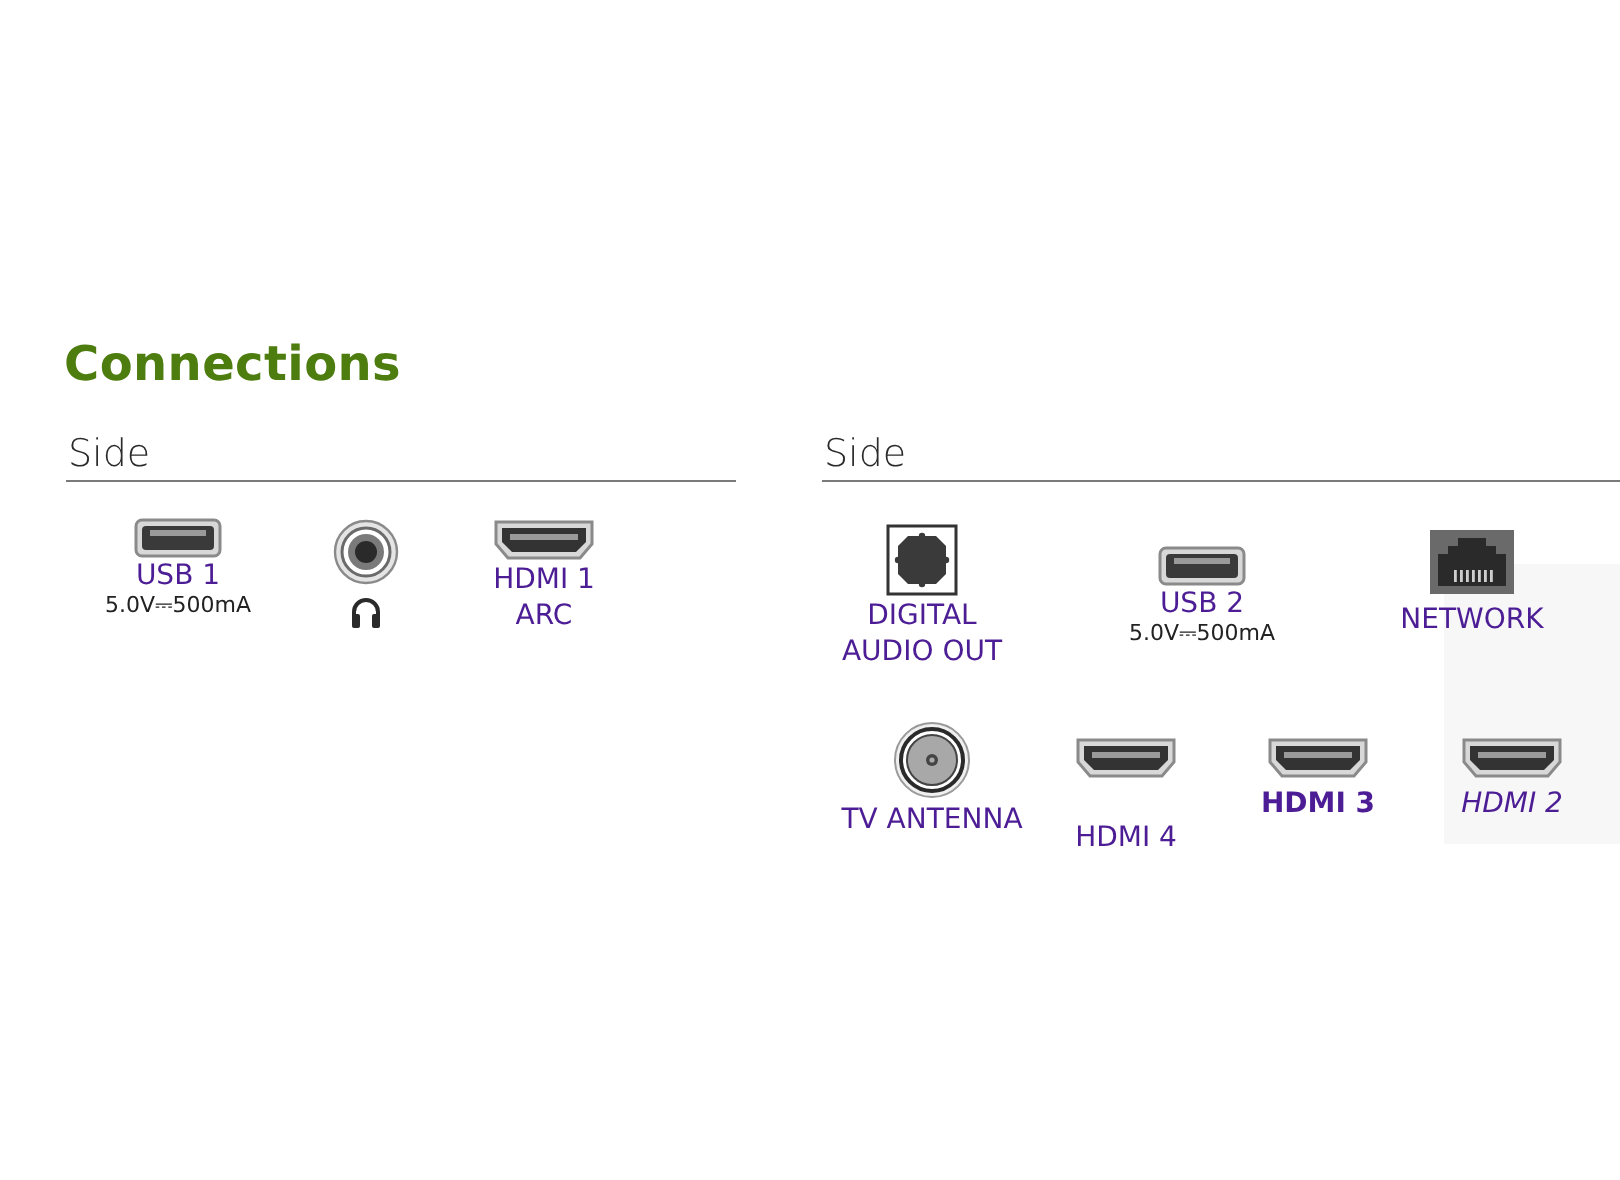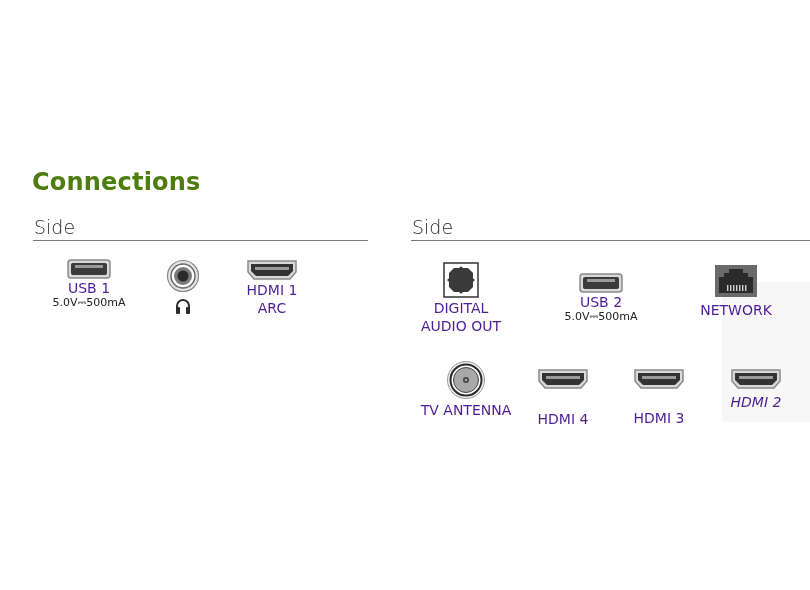--- a/index.html
+++ b/index.html
@@ -122,21 +122,21 @@
   </svg>
   <div class="label" style="margin-top:20px;">HDMI 4</div>
 </div>
 
 <div class="port" style="left:624px; top:368px; width:70px;">
   <svg width="52" height="22" viewBox="0 0 52 22">
     <path d="M2 2 H50 V13 L44 20 H8 L2 13 Z" fill="#d8d8d8" stroke="#8a8a8a" stroke-width="1.5"></path>
     <path d="M5 5 H47 V12 L42 17 H10 L5 12 Z" fill="#333"></path>
     <rect x="9" y="8" width="34" height="3" fill="#9a9a9a"></rect>
   </svg>
-  <div class="label" style="margin-top:19px;">HDMI 3</div>
+  <div class="label" style="margin-top:3px;font-weight:bold;">HDMI 3</div>
 </div>
 
 <div class="port" style="left:721px; top:368px; width:70px;">
   <svg width="52" height="22" viewBox="0 0 52 22">
     <path d="M2 2 H50 V13 L44 20 H8 L2 13 Z" fill="#d8d8d8" stroke="#8a8a8a" stroke-width="1.5"></path>
     <path d="M5 5 H47 V12 L42 17 H10 L5 12 Z" fill="#333"></path>
     <rect x="9" y="8" width="34" height="3" fill="#9a9a9a"></rect>
   </svg>
   <div class="label" style="margin-top:3px;font-style:italic;">HDMI 2</div>
 </div>

